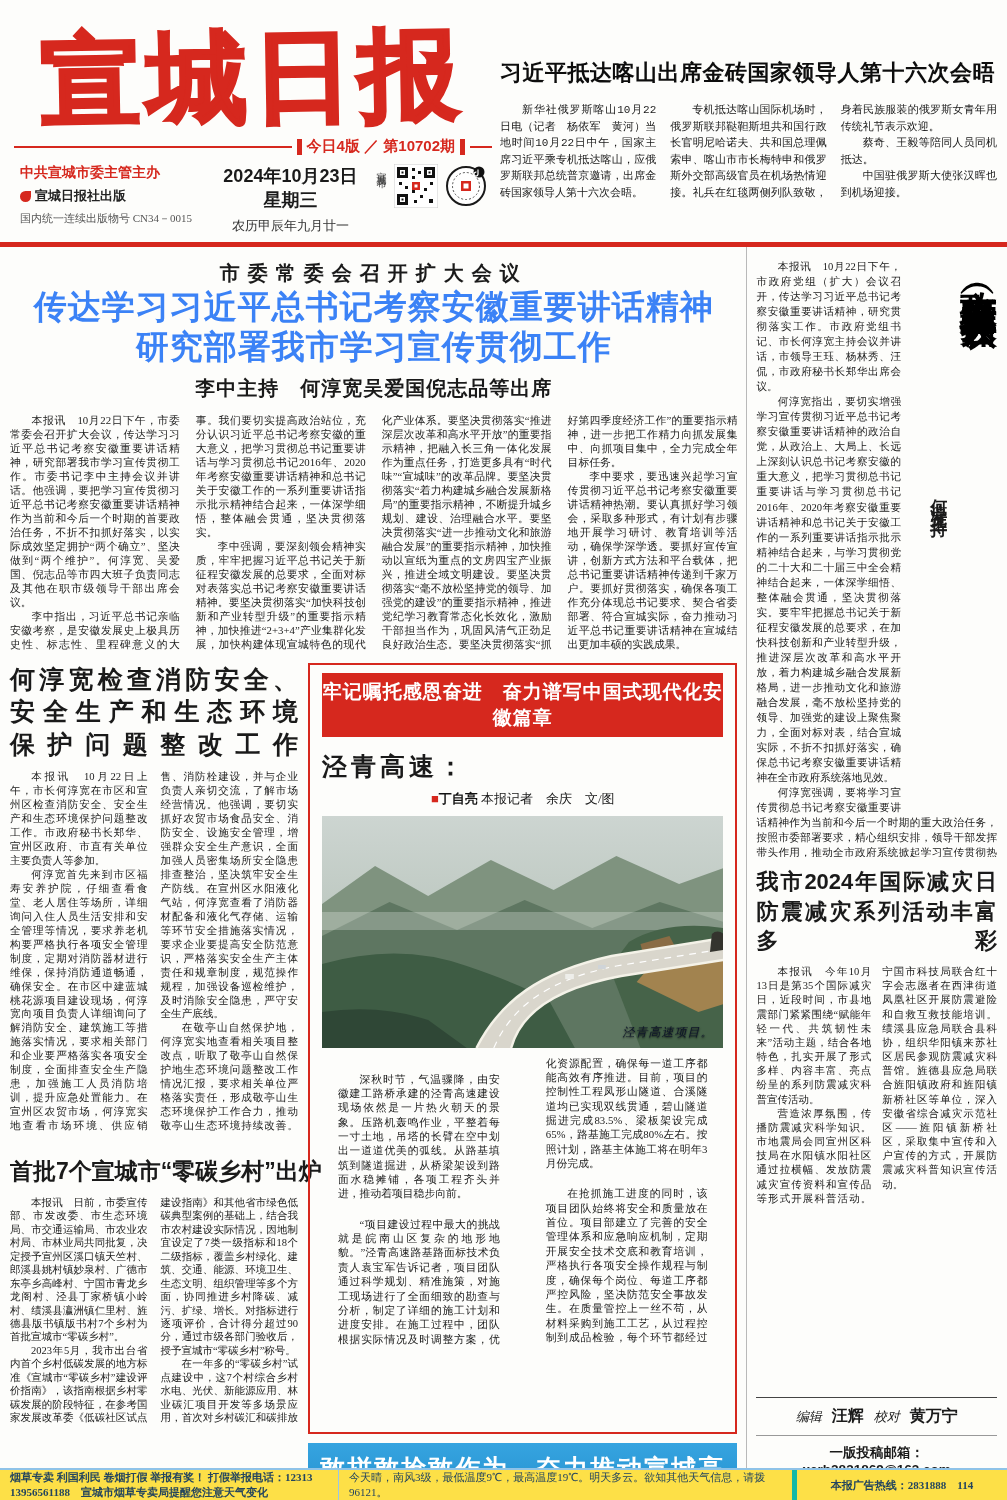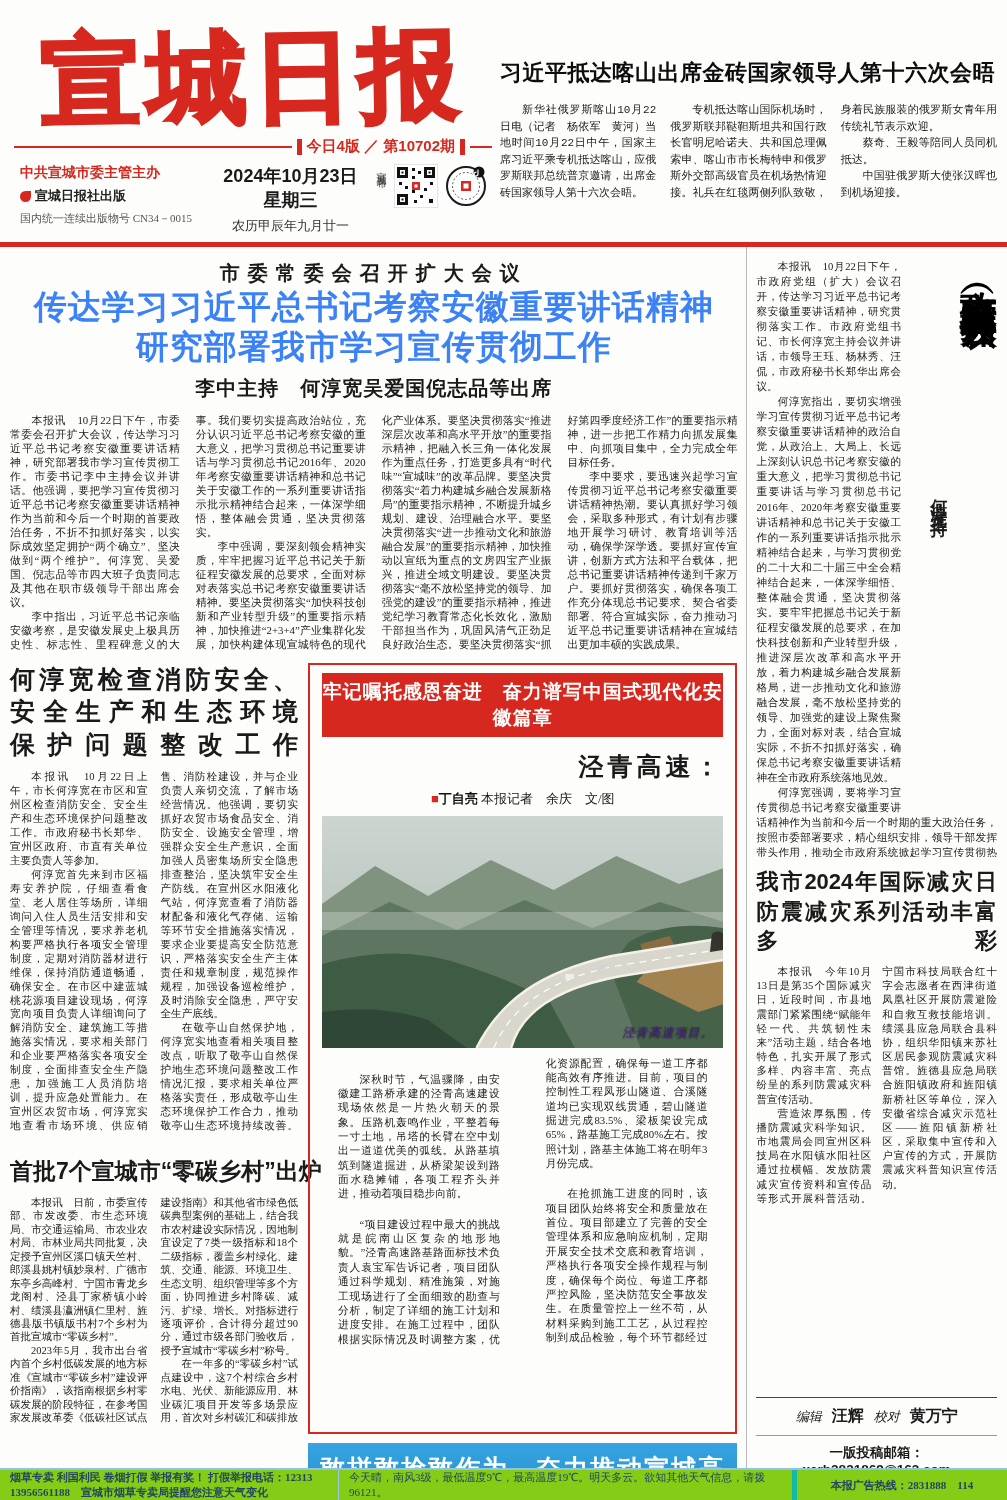--- a/index.html
+++ b/index.html
@@ -60,28 +60,28 @@
   .zc-article{margin-top:14px;}
   .zc-headline{font-family:"Liberation Sans",sans-serif;font-weight:900;font-size:23px;
         text-align:center;white-space:nowrap;}
   .zc-body{margin-top:9px;columns:2;column-gap:13px;font-size:10.5px;line-height:1.28;
         text-align:justify;height:238px;overflow:hidden;}
   .zc-body p{margin:0;text-indent:2em;}
   
   .feature-box{flex:1;margin-left:10px;border:2px solid #d6281e;padding:8px 12px 10px;position:relative;}
   .feature-banner{background:#d6281e;color:#fff;font-family:"Liberation Sans",sans-serif;
         font-weight:700;font-size:19px;text-align:center;padding:6px 0;letter-spacing:1px;}
-  .feature-t1{text-align:right;font-weight:700;font-size:25px;margin-top:13px;letter-spacing:4px;}
+  .feature-t1{text-align:left;font-weight:700;font-size:25px;margin-top:13px;letter-spacing:4px;}
   .feature-t2{text-align:center;font-weight:700;font-size:35px;margin-top:5px;letter-spacing:4px;}
   .feature-byline{text-align:center;font-size:13px;margin-top:7px;}
   .feature-byline .bauthor{color:#111;font-family:"Liberation Sans",sans-serif;font-weight:700;}
   .feature-byline .bsq{color:#d6281e;}
   .photo-wrap{position:relative;margin-top:8px;}
   .photo-wrap svg{display:block;width:100%;}
-  .photo-cap{position:absolute;right:10px;bottom:7px;color:#4c1d95;font-size:12px;font-style:italic;
+  .photo-cap{position:absolute;right:10px;bottom:7px;color:#0f172a;font-size:12px;font-style:italic;
         text-shadow:0 1px 2px rgba(0,0,0,.8);letter-spacing:1px;}
   .feature-body{margin-top:8px;columns:2;column-gap:14px;font-size:10.8px;line-height:1.33;
         text-align:justify;height:302px;overflow:hidden;}
   .feature-body p{margin:16px;text-indent:2em;}
   
   .slogan-row{display:flex;margin-top:9px;}
   .slogan-spacer{width:298px;}
   .slogan{flex:1;background:linear-gradient(180deg,#36a4e0,#1b86c6);color:#fff;
         font-family:"Liberation Sans",sans-serif;font-weight:900;font-size:25px;
         text-align:center;padding:9px 0;letter-spacing:2px;}
@@ -105,21 +105,21 @@
   .dis-body p{margin:0;text-indent:2em;}
   
   .editor-box{margin-top:12px;border-top:1px solid #444;border-bottom:1px solid #444;}
   .editor-line{display:flex;justify-content:center;gap:10px;align-items:baseline;
         padding:8px 0;border-bottom:1px solid #999;}
   .editor-label{font-style:italic;font-size:13px;}
   .editor-name{font-family:"Liberation Sans",sans-serif;font-weight:700;font-size:16px;}
   .mail-line{text-align:center;font-family:"Liberation Sans",sans-serif;font-weight:700;
         font-size:13.5px;padding:8px 0;}
   
-  .footer{position:absolute;left:0;right:0;bottom:0;height:30px;background:#84cc16;
+  .footer{position:absolute;left:0;right:0;bottom:0;height:30px;background:#fde047;
         border-top:2px solid #8fc3e8;display:flex;align-items:stretch;
         font-size:11px;color:#24455e;}
   .footer .fcell{display:flex;align-items:center;padding:0 10px;}
   .footer .f1{width:318px;border-right:1px solid #9cc6e6;font-weight:600;}
   .footer .f2{flex:1;justify-content:center;}
   .footer .f3{width:190px;border-left:5px solid #14b8a6;justify-content:center;font-weight:600;}
 </style>
 </head>
 <body>
 

